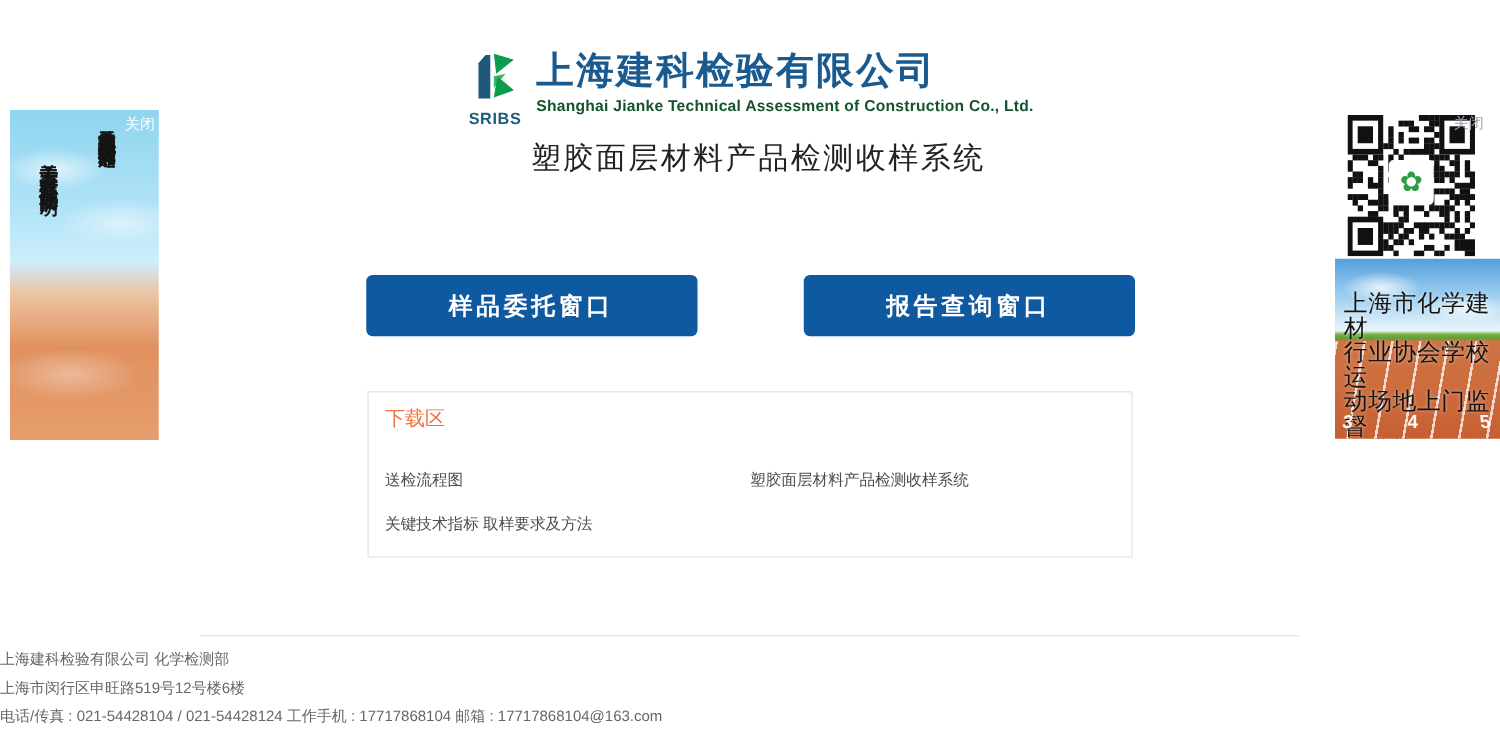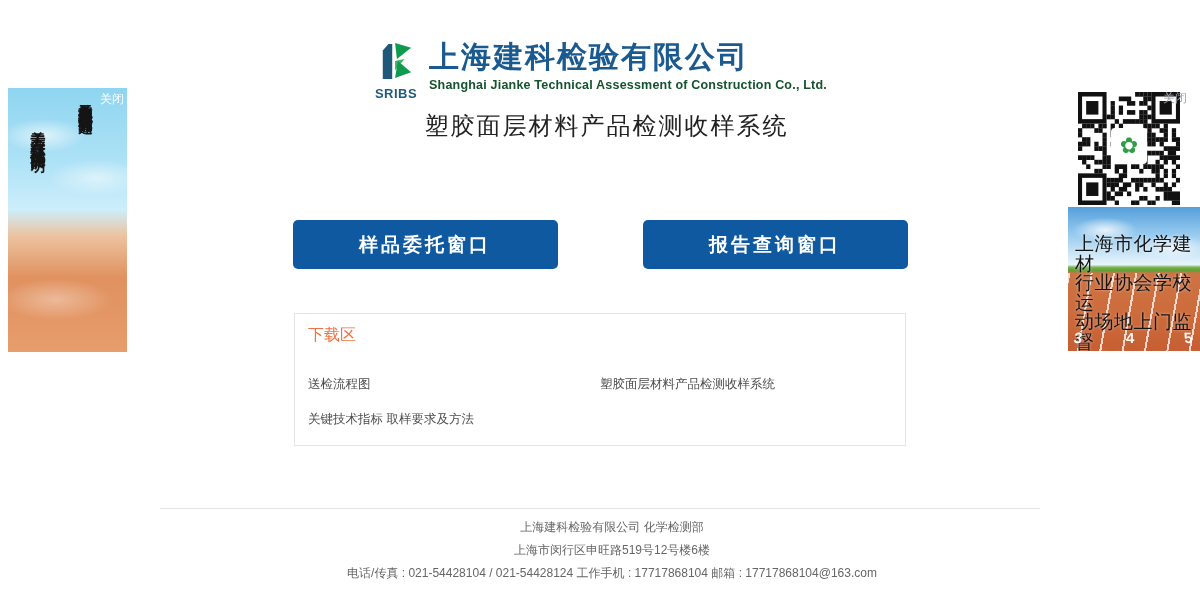--- a/index.html
+++ b/index.html
@@ -27,21 +27,21 @@
   .dl-box{position:absolute;top:313px;left:294px;width:612px;height:133px;
           border:1px solid #e4e4e4;background:#fff;box-sizing:border-box;}
   .dl-title{position:absolute;top:11px;left:13px;font-size:16px;color:#ee7340;}
   .dl-link{position:absolute;font-size:12.5px;color:#4d4d4d;cursor:pointer;text-decoration:none;}
   .dl-link.l1{top:62px;left:13px;}
   .dl-link.l2{top:62px;left:305px;}
   .dl-link.l3{top:97px;left:13px;}
 
   
   .footer-divider{position:absolute;top:508px;left:160px;width:880px;height:1px;background:#e6e6e6;}
-  .footer{position:absolute;top:519px;left:0;right:0;text-align:center;color:#666;font-size:12px;padding-left:24px;}
+  .footer{position:absolute;top:519px;left:0;right:0;color:#666;font-size:12px;}
   .footer div{margin-bottom:6px;}
 
   
   .left-banner{position:absolute;left:8px;top:88px;width:119px;height:264px;overflow:hidden;cursor:pointer;
       background:linear-gradient(180deg,#8fd5f0 0%,#aee2f6 28%,#cdeefb 46%,#ecc3a0 56%,#e0915f 72%,#e79d6d 100%);}
   .left-banner::before{content:"";position:absolute;inset:0;
       background:radial-gradient(60px 24px at 30% 18%,rgba(255,255,255,.65),transparent 70%),
                  radial-gradient(70px 26px at 75% 34%,rgba(255,255,255,.5),transparent 70%),
                  radial-gradient(80px 30px at 40% 80%,rgba(255,255,255,.35),transparent 70%);}
   .vtext{position:absolute;writing-mode:vertical-rl;text-orientation:upright;

